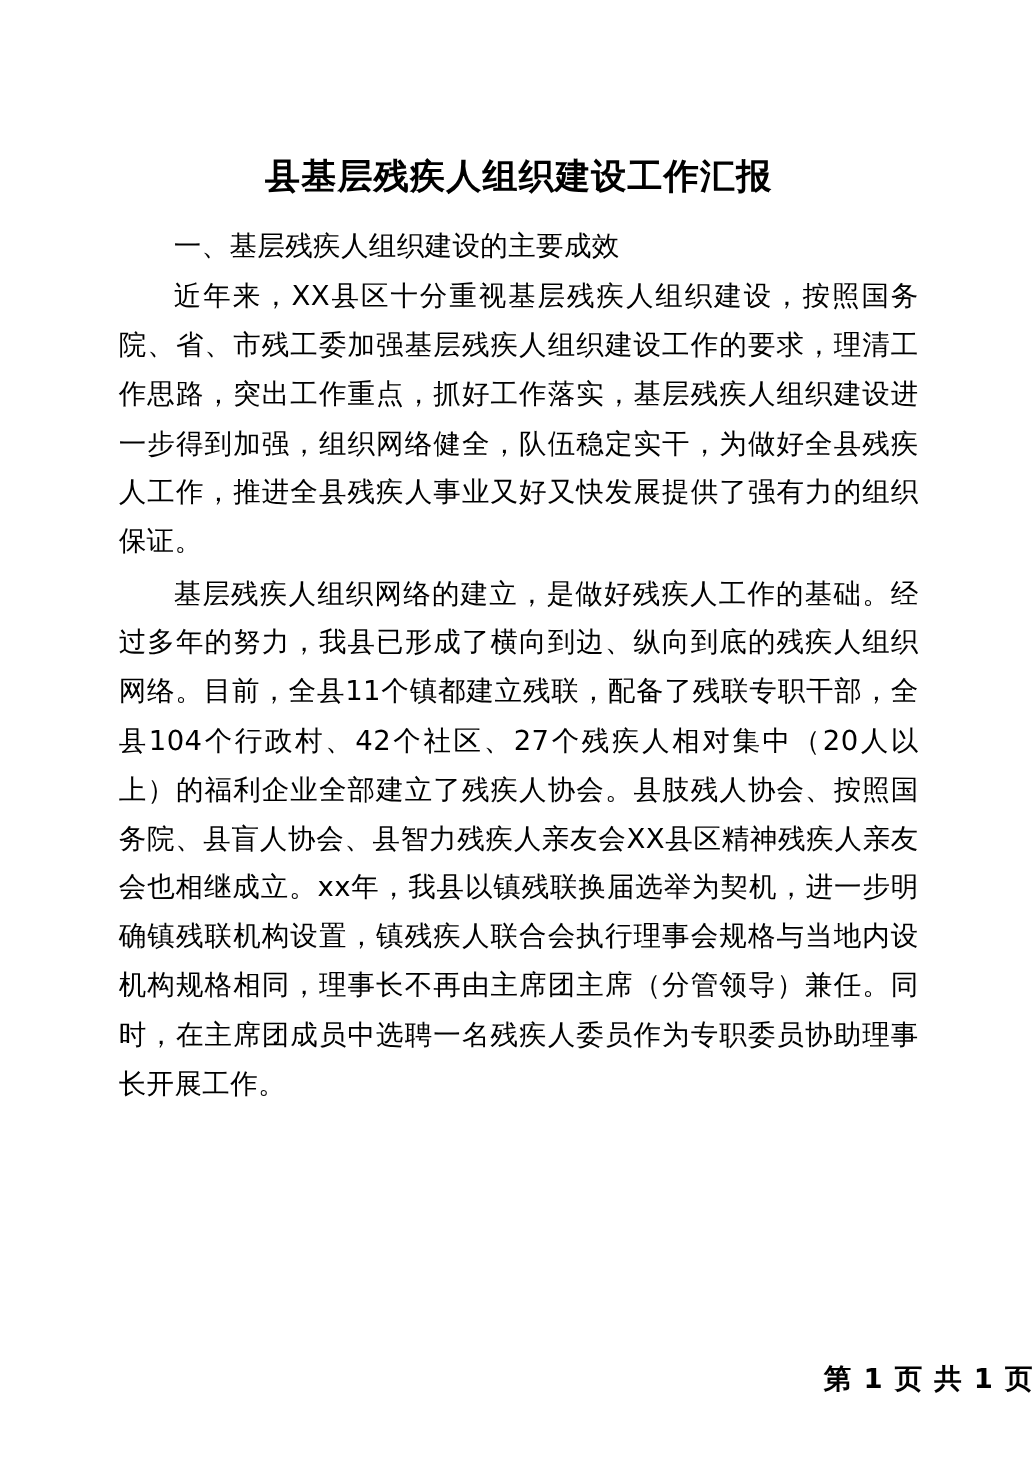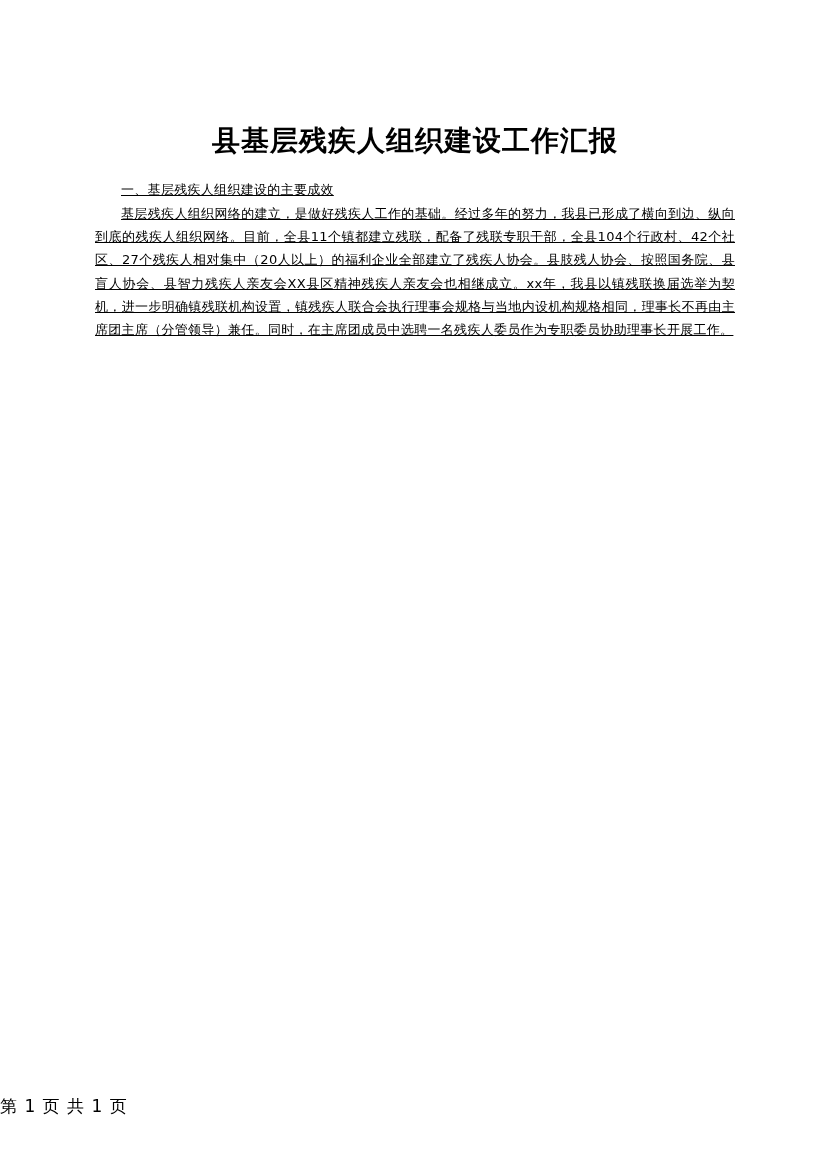--- a/index.html
+++ b/index.html
@@ -33,41 +33,40 @@
     font-weight: bold;
     font-size: 28px;
     letter-spacing: 1px;
     text-align: center;
     line-height: 1.5;
     margin: 0 0 16px 0;
     white-space: nowrap;
   }
   .para {
     font-family: "DejaVu Sans", "Liberation Sans", sans-serif;
-    font-size: 13px;
+    font-size: 22px;
     line-height: 1.78;
     text-align: justify;
     text-justify: inter-ideograph;
     margin: 0 0 3px 0;
     text-indent: 2em;
     letter-spacing: 0.3px;
-    text-decoration: underline;
   }
   .para.tight {
     margin-bottom: 1px;
   }
   .footer {
     position: absolute;
     left: 0;
     right: 0;
     bottom: 52px;
-    text-align: left;
+    text-align: right;
     font-family: "DejaVu Sans", "Liberation Sans", sans-serif;
-    font-size: 17px;
-    font-weight: normal;
+    font-size: 22px;
+    font-weight: bold;
     letter-spacing: 1px;
   }
   .footer-rule {
     position: absolute;
     left: 95px;
     right: 95px;
     bottom: 82px;
     border-top: 1px solid #ffffff;
     height: 0;
   }
@@ -76,20 +75,21 @@
 <body>
 
 <div class="page">
 
   <div class="doc-body">
 
     <h1 class="doc-title">县基层残疾人组织建设工作汇报</h1>
 
     <p class="para tight">一、基层残疾人组织建设的主要成效</p>
 
+    <p class="para">近年来，XX县区十分重视基层残疾人组织建设，按照国务院、省、市残工委加强基层残疾人组织建设工作的要求，理清工作思路，突出工作重点，抓好工作落实，基层残疾人组织建设进一步得到加强，组织网络健全，队伍稳定实干，为做好全县残疾人工作，推进全县残疾人事业又好又快发展提供了强有力的组织保证。</p>
 
 
     <p class="para">基层残疾人组织网络的建立，是做好残疾人工作的基础。经过多年的努力，我县已形成了横向到边、纵向到底的残疾人组织网络。目前，全县11个镇都建立残联，配备了残联专职干部，全县104个行政村、42个社区、27个残疾人相对集中（20人以上）的福利企业全部建立了残疾人协会。县肢残人协会、按照国务院、县盲人协会、县智力残疾人亲友会XX县区精神残疾人亲友会也相继成立。xx年，我县以镇残联换届选举为契机，进一步明确镇残联机构设置，镇残疾人联合会执行理事会规格与当地内设机构规格相同，理事长不再由主席团主席（分管领导）兼任。同时，在主席团成员中选聘一名残疾人委员作为专职委员协助理事长开展工作。</p>
 
 
   </div>
 
   <div class="footer-rule"></div>
 
   <div class="footer">第 1 页  共 1 页</div>

